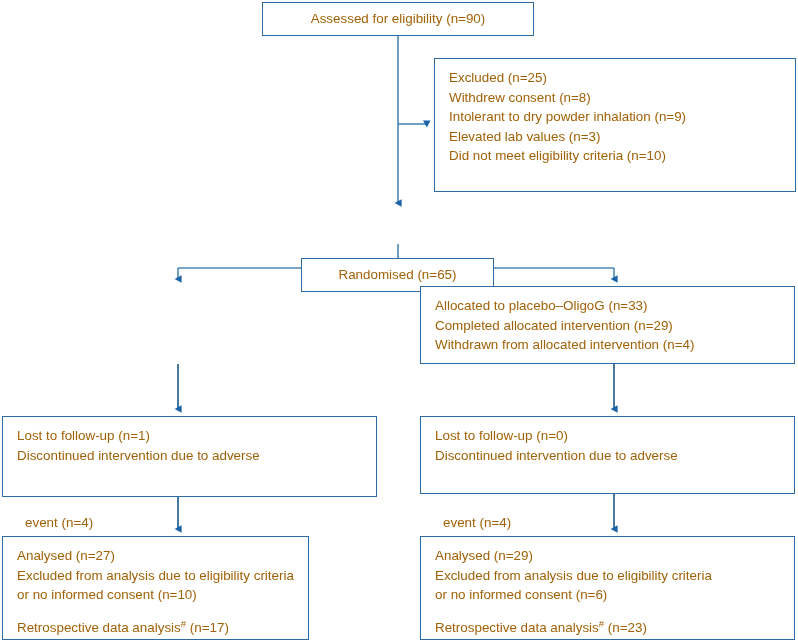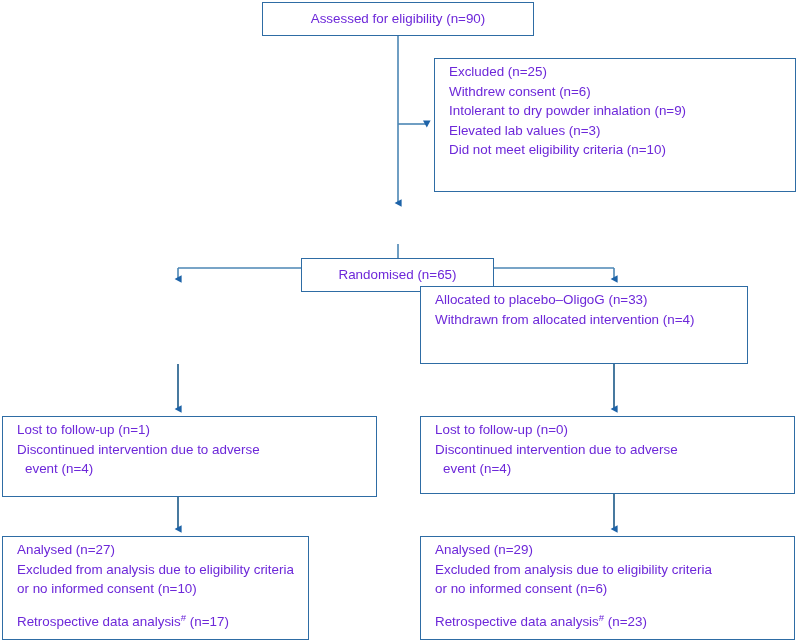--- a/index.html
+++ b/index.html
@@ -27,52 +27,53 @@
     height: 641px;
     pointer-events: none;
   }
   .node {
     position: absolute;
     box-sizing: border-box;
     border: 1.3px solid #2e6ca4;
     background: #ffffff;
     font-size: 13.4px;
     line-height: 19.6px;
-    color: #6d28d9;
+    color: #a16207;
     z-index: 2;
   }
   .node .line {
     white-space: nowrap;
   }
   .node.centered {
     display: flex;
     align-items: center;
     justify-content: center;
   }
   .node.padded {
-    padding: 3px 12px 9px 14px;
+    padding: 9px 12px 9px 14px;
   }
   .node .indent {
     padding-left: 8px;
+    margin-top: 48px;
   }
   .node .gap {
     height: 13px;
   }
   sup {
     font-size: 9.6px;
     vertical-align: super;
     line-height: 0;
   }
 
   
   #node-assessed   { left: 262px; top: 2px;   width: 272px; height: 34px; }
   #node-excluded   { left: 434px; top: 58px;  width: 362px; height: 134px; }
   #node-randomised { left: 301px; top: 210px; width: 193px; height: 34px; margin-top: 48px; }
   #node-alloc-left   { left: 2px;   top: 286px; width: 375px; height: 78px; }
-  #node-alloc-right  { left: 420px; top: 286px; width: 328px; height: 78px; }
+  #node-alloc-right  { left: 420px; top: 286px; width: 375px; height: 78px; }
   #node-follow-left  { left: 2px;   top: 416px; width: 375px; height: 81px; }
   #node-follow-right { left: 420px; top: 416px; width: 375px; height: 78px; }
   #node-analysed-left  { left: 2px;   top: 536px; width: 307px; height: 104px; }
   #node-analysed-right { left: 420px; top: 536px; width: 375px; height: 104px; }
 </style>
 </head>
 <body>
 
 <div id="diagram">
 
@@ -115,33 +116,34 @@
       <line x1="614" y1="494" x2="614" y2="529" stroke="#27628f" stroke-width="1.7" marker-end="url(#arrowhead)"></line>
     </g>
   </svg>
 
   <div class="node centered" id="node-assessed">
     <span class="line">Assessed for eligibility (n=90)</span>
   </div>
 
   <div class="node padded" id="node-excluded">
     <div class="line">Excluded (n=25)</div>
-    <div class="line">Withdrew consent (n=6)</div>
+    <div class="line">Withdrew consent (n=8)</div>
     <div class="line">Intolerant to dry powder inhalation (n=9)</div>
     <div class="line">Elevated lab values (n=3)</div>
     <div class="line">Did not meet eligibility criteria (n=10)</div>
   </div>
 
   <div class="node centered" id="node-randomised">
     <span class="line">Randomised (n=65)</span>
   </div>
 
 
   <div class="node padded" id="node-alloc-right">
     <div class="line">Allocated to placebo–OligoG (n=33)</div>
+    <div class="line">Completed allocated intervention (n=29)</div>
     <div class="line">Withdrawn from allocated intervention (n=4)</div>
   </div>
 
   <div class="node padded" id="node-follow-left">
     <div class="line">Lost to follow-up (n=1)</div>
     <div class="line">Discontinued intervention due to adverse</div>
     <div class="line indent">event (n=4)</div>
   </div>
 
   <div class="node padded" id="node-follow-right">

